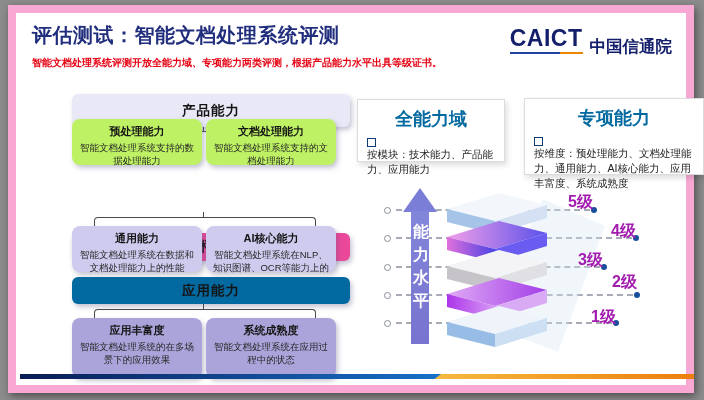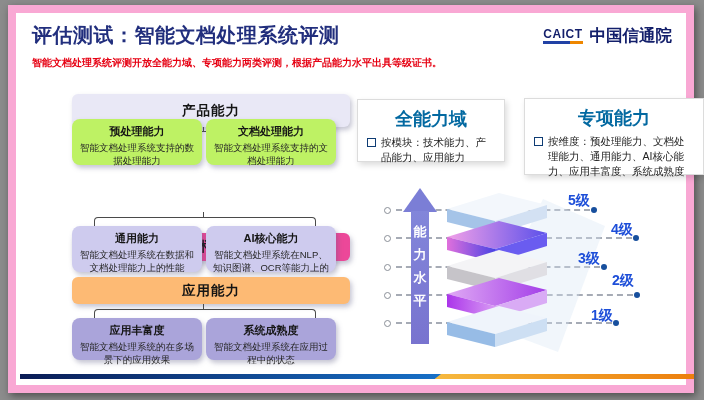--- a/index.html
+++ b/index.html
@@ -4,68 +4,68 @@
 <style>
   html,body{margin:0;padding:0;}
   body{width:704px;height:400px;font-family:"Liberation Sans","DejaVu Sans",sans-serif;}
   .stage{position:relative;width:704px;height:400px;background:#8c8c8c;overflow:hidden;}
   .slide{position:absolute;left:8px;top:5px;width:686px;height:388px;background:#fff;
          border:8px solid #f9a8d4;box-sizing:border-box;box-shadow:2px 3px 8px rgba(0,0,0,.45);}
 
   
   .page-title{position:absolute;left:16px;top:9px;font-size:20px;font-weight:bold;color:#212e7d;letter-spacing:.5px;}
   .logo{position:absolute;right:14px;top:14px;display:flex;align-items:flex-end;}
-  .logo-caict{font-weight:800;font-size:12px;color:#131f6b;line-height:1;position:relative;padding-bottom:4px;letter-spacing:.5px;}
+  .logo-caict{font-weight:800;font-size:23px;color:#131f6b;line-height:1;position:relative;padding-bottom:4px;letter-spacing:.5px;}
   .logo-caict::after{content:'';position:absolute;left:0;right:0;bottom:0;height:2.5px;
       background:linear-gradient(90deg,#2141a5 0 68%,#ee8700 68% 100%);}
   .logo-cn{font-weight:700;font-size:16.5px;color:#131f6b;margin-left:7px;line-height:1;}
   .subtitle{position:absolute;left:16px;top:43px;font-size:10px;font-weight:bold;color:#e60012;}
 
   
   .pbox{position:absolute;left:56px;width:278px;border-radius:6px;display:flex;align-items:center;justify-content:center;
         font-size:13.5px;font-weight:bold;color:#141414;letter-spacing:1px;box-shadow:2px 3px 5px rgba(90,90,130,.35);}
   .p1{top:81px;height:33px;background:#e9e8f6;}
   .p2{top:172px;height:28px;background:#ec4899;margin-top:48px;}
-  .p3{top:264px;height:27px;background:#fdba74;}
+  .p3{top:264px;height:27px;background:#0369a1;}
   .cbox{position:absolute;width:130px;border-radius:8px;text-align:center;box-shadow:2px 3px 5px rgba(90,90,130,.35);padding:5px 6px 0 6px;box-sizing:border-box;}
   .r1{top:106px;height:46px;background:#bef264;}
   .r2{top:213px;height:46px;background:#cecbee;}
-  .r3{top:305px;height:42px;background:#aaa4da;}
+  .r3{top:305px;height:60px;background:#aaa4da;}
   .cl{left:56px;} .cr{left:190px;}
   .cbox .ct{font-size:11px;font-weight:bold;color:#161616;}
   .cbox .cd{font-size:9.5px;color:#262626;line-height:1.4;margin-top:2px;}
   .stub{position:absolute;width:1px;background:#4a4a4a;left:187px;}
   .s1{top:114px;height:4px;} .s2{top:199px;height:5px;} .s3{top:291px;height:5px;}
   .bracket{position:absolute;left:78px;width:220px;border:1px solid #4a4a4a;border-bottom:none;border-radius:4px 4px 0 0;}
   .b1{top:118px;height:5px;} .b2{top:204px;height:9px;} .b3{top:296px;height:9px;}
 
   
   .card{position:absolute;background:#fff;border:1px solid #dcdcdc;box-shadow:2px 3px 6px rgba(0,0,0,.14);box-sizing:border-box;}
   .cardA{left:341px;top:86px;width:148px;height:63px;}
   .cardB{left:508px;top:85px;width:180px;height:77px;}
   .card-title{text-align:center;font-size:18px;font-weight:bold;color:#0369a1;margin:7px 0 4px 0;}
-  .card-body{display:flex;padding:0 9px;font-size:10.5px;color:#222;line-height:1.42;}
+  .card-body{display:flex;padding:0 9px;font-size:10.5px;color:#222;line-height:1.42;flex-direction:column;}
   .sq{flex:none;width:7px;height:7px;border:1.5px solid #0e3c74;margin:3px 5px 0 0;}
 
   
   .dline{position:absolute;height:0;border-top:2px dashed #a6abb5;}
   .dline::before{content:'';position:absolute;left:-12px;top:-4px;width:5px;height:5px;border:1px solid #8a8f98;border-radius:50%;background:#fff;}
   .dline::after{content:'';position:absolute;right:-7px;top:-4px;width:6px;height:6px;border-radius:50%;background:#174f9d;}
   .dl1{left:380px;top:196px;width:194px;}
   .dl2{left:380px;top:224px;width:236px;}
   .dl3{left:380px;top:253px;width:204px;}
   .dl4{left:380px;top:281px;width:237px;}
   .dl5{left:380px;top:309px;width:216px;}
-  .lvl{position:absolute;font-size:14px;font-weight:bold;color:#1d4ed8;}
+  .lvl{position:absolute;font-size:16px;font-weight:bold;color:#a21caf;}
   .ll1{left:552px;top:179px;} .ll2{left:595px;top:208px;} .ll3{left:562px;top:237px;}
   .ll4{left:596px;top:259px;} .ll5{left:575px;top:294px;}
   .arrow-head{position:absolute;left:387px;top:175px;width:0;height:0;
       border-left:17px solid transparent;border-right:17px solid transparent;border-bottom:24px solid #7b7ed6;}
   .arrow-shaft{position:absolute;left:395px;top:198px;width:18px;height:133px;background:linear-gradient(180deg,#8286da,#7873cf);}
-  .axis-label{position:absolute;left:397px;top:207px;width:14px;font-size:13px;font-weight:bold;color:#fff;
+  .axis-label{position:absolute;left:397px;top:207px;width:14px;font-size:16px;font-weight:bold;color:#fff;
       line-height:23px;text-align:center;word-break:break-all;}
   .stack{position:absolute;left:427px;top:171px;}
 
   
   .bar{position:absolute;left:4px;top:361px;width:674px;height:5px;}
   .bar-blue{position:absolute;left:0;top:0;height:100%;width:63%;background:linear-gradient(90deg,#0a1c55,#1771c9);
       clip-path:polygon(0 0,100% 0,98% 100%,0 100%);}
   .bar-orange{position:absolute;right:0;top:0;height:100%;width:38.5%;background:linear-gradient(90deg,#f6b93f,#ec7f0d);
       clip-path:polygon(2.5% 0,100% 0,100% 100%,0 100%);}
 </style>

